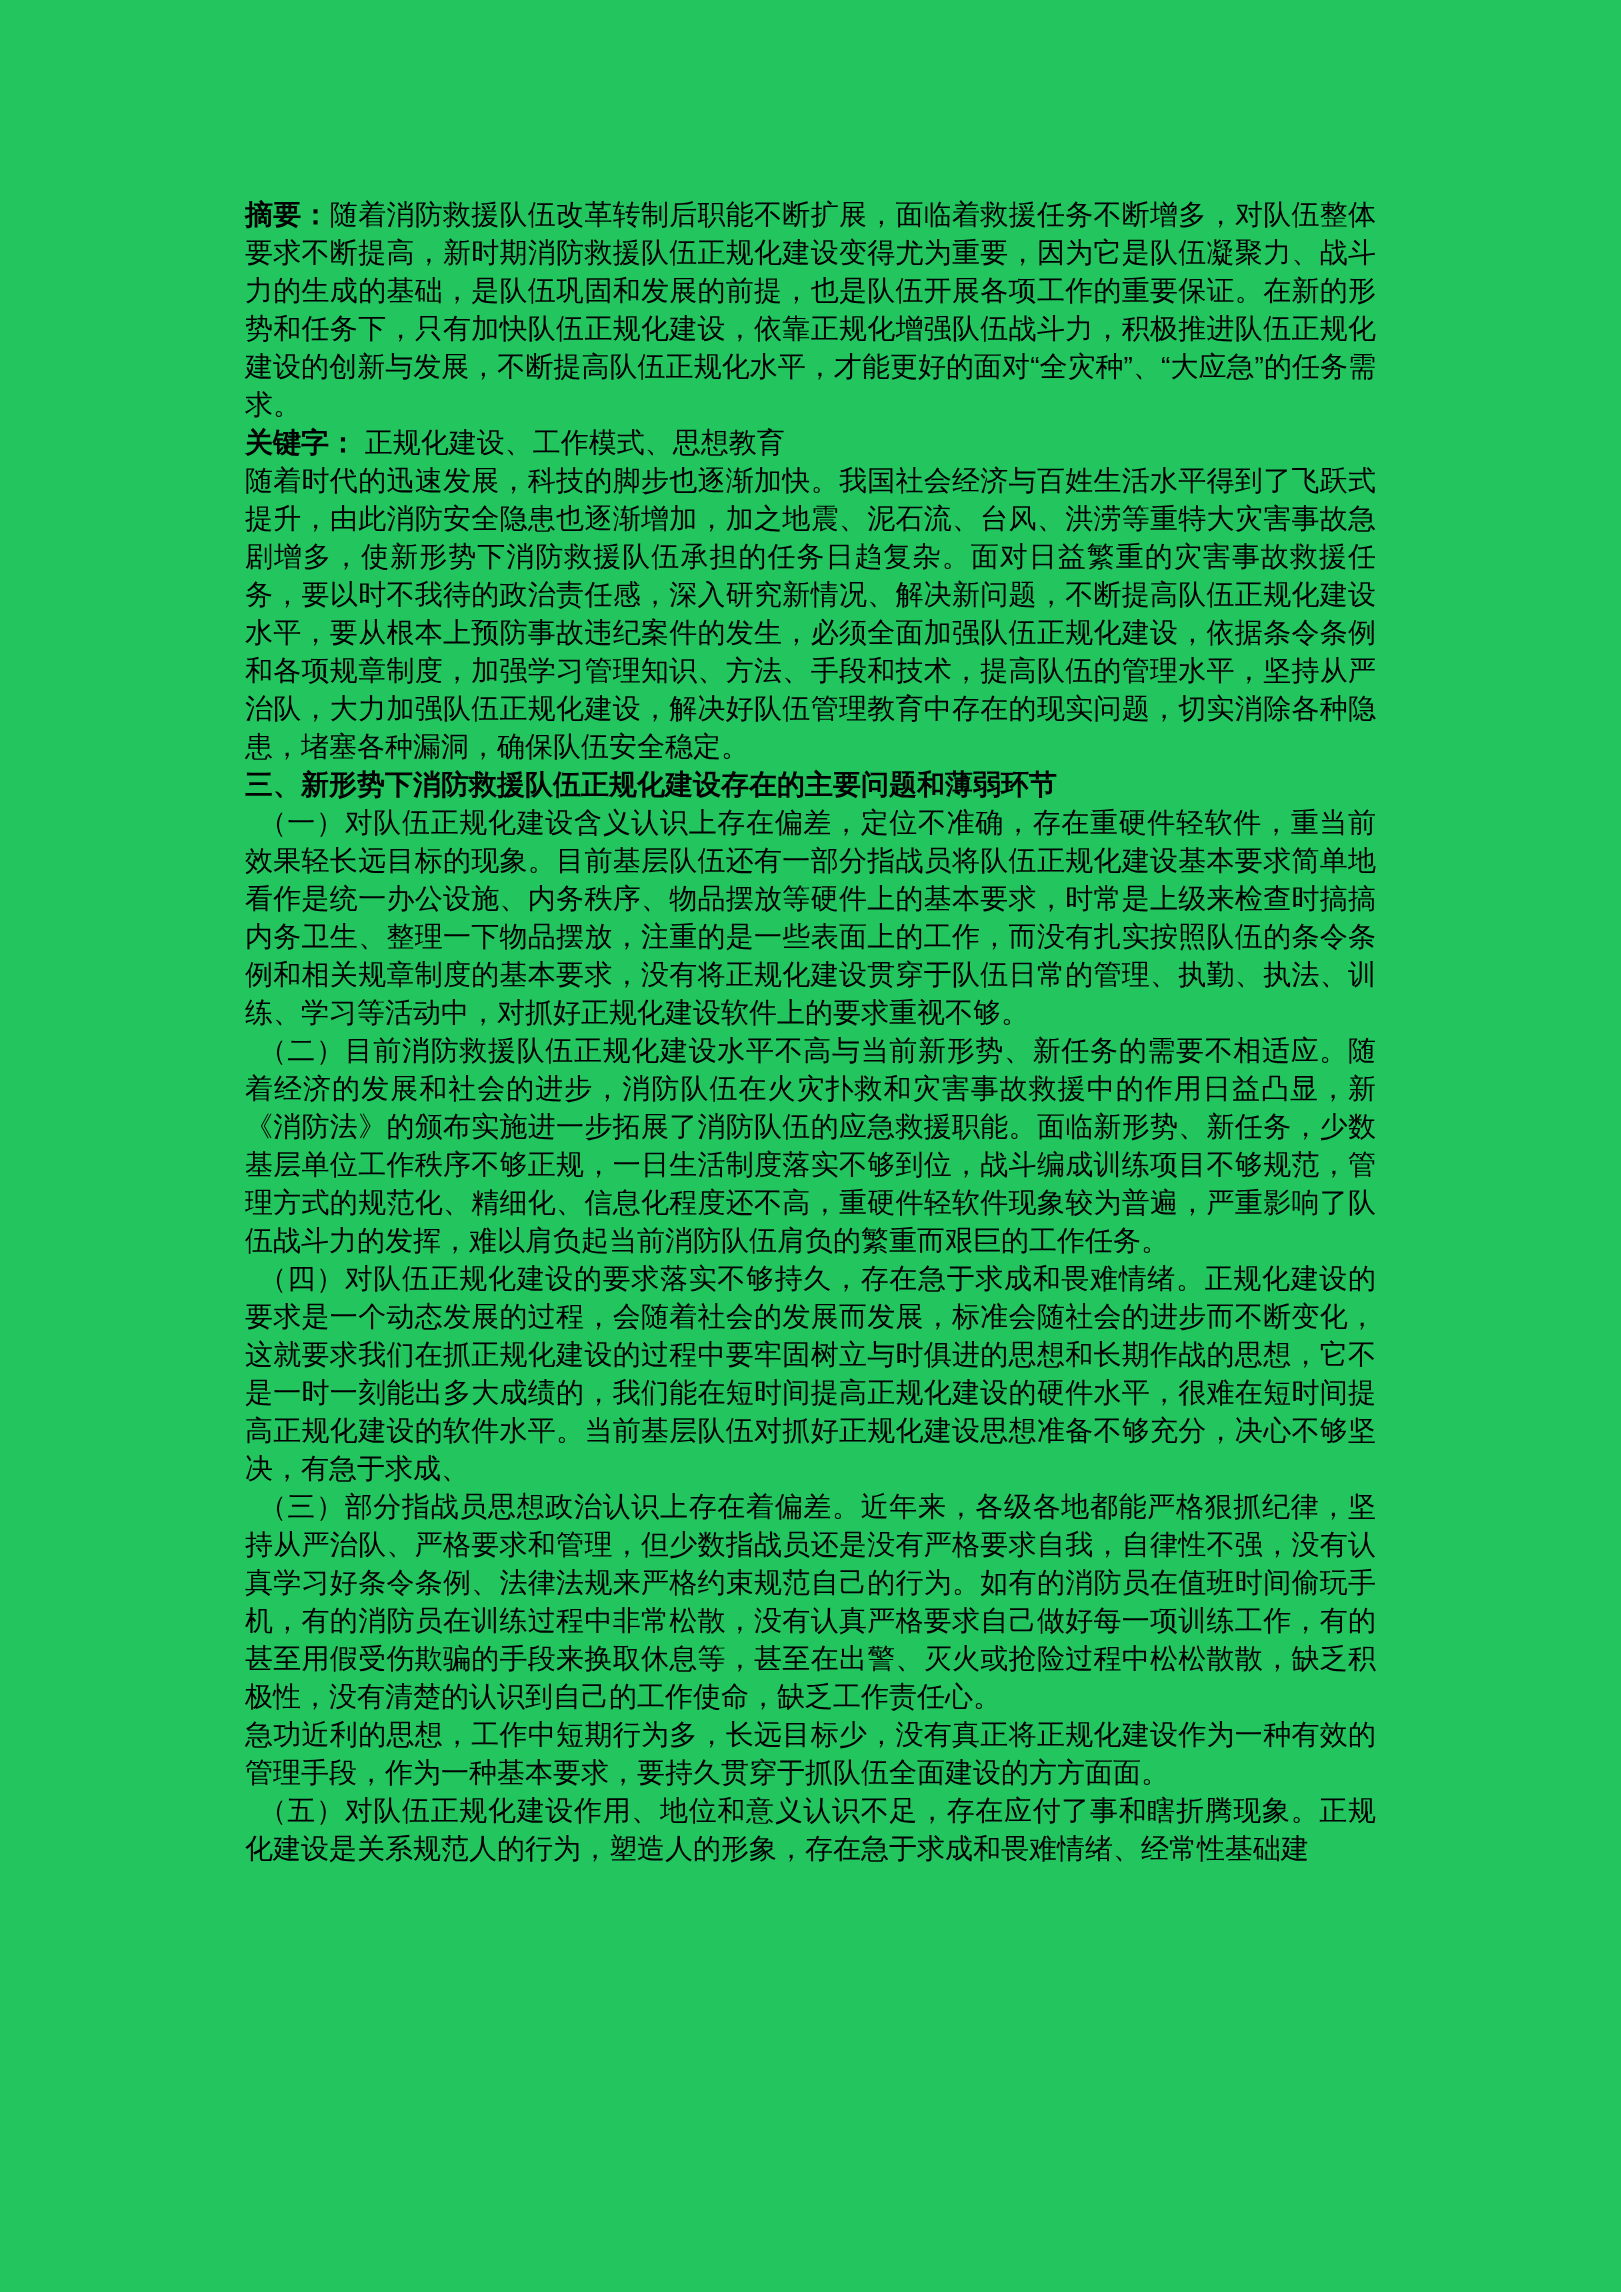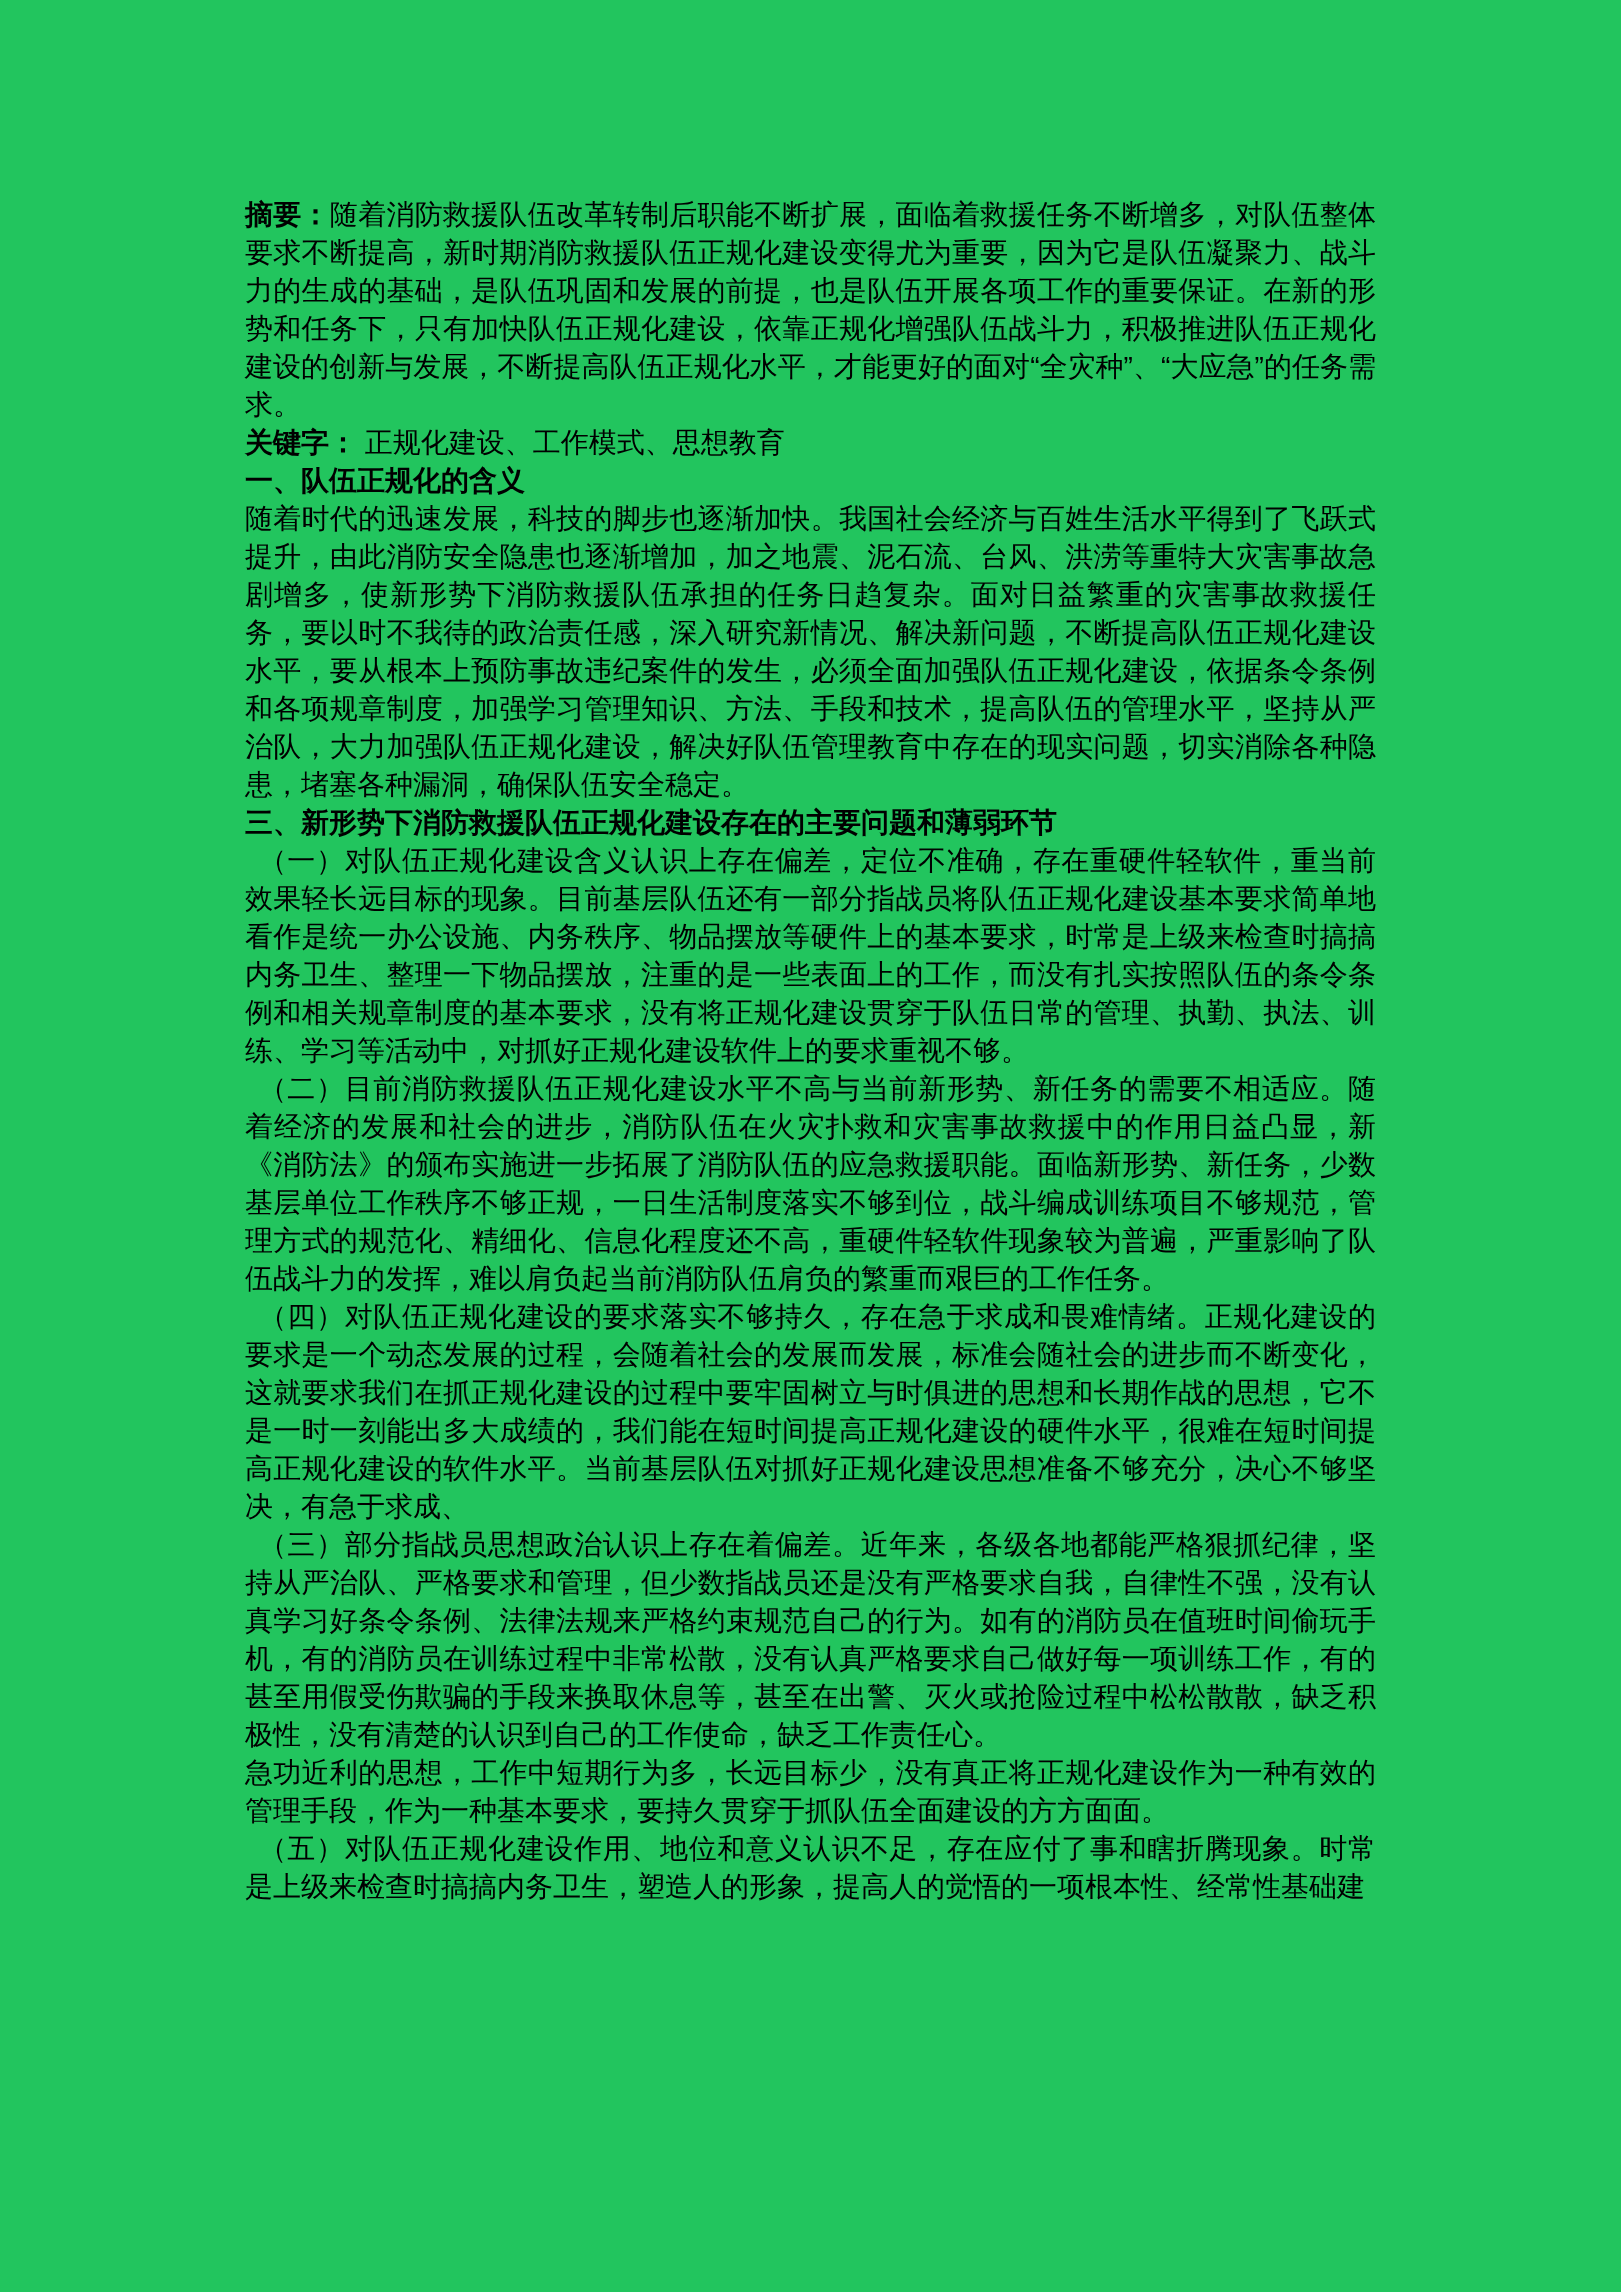--- a/index.html
+++ b/index.html
@@ -37,34 +37,33 @@
 </style>
 </head>
 <body>
 
 <div class="page">
 
   <p><b>摘要：</b><span>随着消防救援队伍改革转制后职能不断扩展，面临着救援任务不断增多，对队伍整体要求不断提高，新时期消防救援队伍正规化建设变得尤为重要，因为它是队伍凝聚力、战斗力的生成的基础，是队伍巩固和发展的前提，也是队伍开展各项工作的重要保证。在新的形势和任务下，只有加快队伍正规化建设，依靠正规化增强队伍战斗力，积极推进队伍正规化建设的创新与发展，不断提高队伍正规化水平，才能更好的面对“全灾种”、“大应急”的任务需求。</span></p>
 
   <p><b>关键字：</b><span> 正规化建设、工作模式、思想教育</span></p>
 
-  <p class="bold">一、队伍正规化的含义</p>
 
 
 
   <p>随着时代的迅速发展，科技的脚步也逐渐加快。我国社会经济与百姓生活水平得到了飞跃式提升，由此消防安全隐患也逐渐增加，加之地震、泥石流、台风、洪涝等重特大灾害事故急剧增多，使新形势下消防救援队伍承担的任务日趋复杂。面对日益繁重的灾害事故救援任务，要以时不我待的政治责任感，深入研究新情况、解决新问题，不断提高队伍正规化建设水平，要从根本上预防事故违纪案件的发生，必须全面加强队伍正规化建设，依据条令条例和各项规章制度，加强学习管理知识、方法、手段和技术，提高队伍的管理水平，坚持从严治队，大力加强队伍正规化建设，解决好队伍管理教育中存在的现实问题，切实消除各种隐患，堵塞各种漏洞，确保队伍安全稳定。</p>
 
   <p class="bold">三、新形势下消防救援队伍正规化建设存在的主要问题和薄弱环节</p>
 
   <p class="indent">（一）对队伍正规化建设含义认识上存在偏差，定位不准确，存在重硬件轻软件，重当前效果轻长远目标的现象。目前基层队伍还有一部分指战员将队伍正规化建设基本要求简单地看作是统一办公设施、内务秩序、物品摆放等硬件上的基本要求，时常是上级来检查时搞搞内务卫生、整理一下物品摆放，注重的是一些表面上的工作，而没有扎实按照队伍的条令条例和相关规章制度的基本要求，没有将正规化建设贯穿于队伍日常的管理、执勤、执法、训练、学习等活动中，对抓好正规化建设软件上的要求重视不够。</p>
 
   <p class="indent">（二）目前消防救援队伍正规化建设水平不高与当前新形势、新任务的需要不相适应。随着经济的发展和社会的进步，消防队伍在火灾扑救和灾害事故救援中的作用日益凸显，新《消防法》的颁布实施进一步拓展了消防队伍的应急救援职能。面临新形势、新任务，少数基层单位工作秩序不够正规，一日生活制度落实不够到位，战斗编成训练项目不够规范，管理方式的规范化、精细化、信息化程度还不高，重硬件轻软件现象较为普遍，严重影响了队伍战斗力的发挥，难以肩负起当前消防队伍肩负的繁重而艰巨的工作任务。</p>
 
   <p class="indent">（四）对队伍正规化建设的要求落实不够持久，存在急于求成和畏难情绪。正规化建设的要求是一个动态发展的过程，会随着社会的发展而发展，标准会随社会的进步而不断变化，这就要求我们在抓正规化建设的过程中要牢固树立与时俱进的思想和长期作战的思想，它不是一时一刻能出多大成绩的，我们能在短时间提高正规化建设的硬件水平，很难在短时间提高正规化建设的软件水平。当前基层队伍对抓好正规化建设思想准备不够充分，决心不够坚决，有急于求成、</p>
 
   <p class="indent">（三）部分指战员思想政治认识上存在着偏差。近年来，各级各地都能严格狠抓纪律，坚持从严治队、严格要求和管理，但少数指战员还是没有严格要求自我，自律性不强，没有认真学习好条令条例、法律法规来严格约束规范自己的行为。如有的消防员在值班时间偷玩手机，有的消防员在训练过程中非常松散，没有认真严格要求自己做好每一项训练工作，有的甚至用假受伤欺骗的手段来换取休息等，甚至在出警、灭火或抢险过程中松松散散，缺乏积极性，没有清楚的认识到自己的工作使命，缺乏工作责任心。</p>
 
   <p>急功近利的思想，工作中短期行为多，长远目标少，没有真正将正规化建设作为一种有效的管理手段，作为一种基本要求，要持久贯穿于抓队伍全面建设的方方面面。</p>
 
-  <p class="indent">（五）对队伍正规化建设作用、地位和意义认识不足，存在应付了事和瞎折腾现象。时常是上级来检查时搞搞内务卫生，塑造人的形象，提高人的觉悟的一项根本性、经常性基础建</p>
+  <p class="indent">（五）对队伍正规化建设作用、地位和意义认识不足，存在应付了事和瞎折腾现象。正规化建设是关系规范人的行为，塑造人的形象，存在急于求成和畏难情绪、经常性基础建</p>
 
 </div>
 
 
 </body></html>

